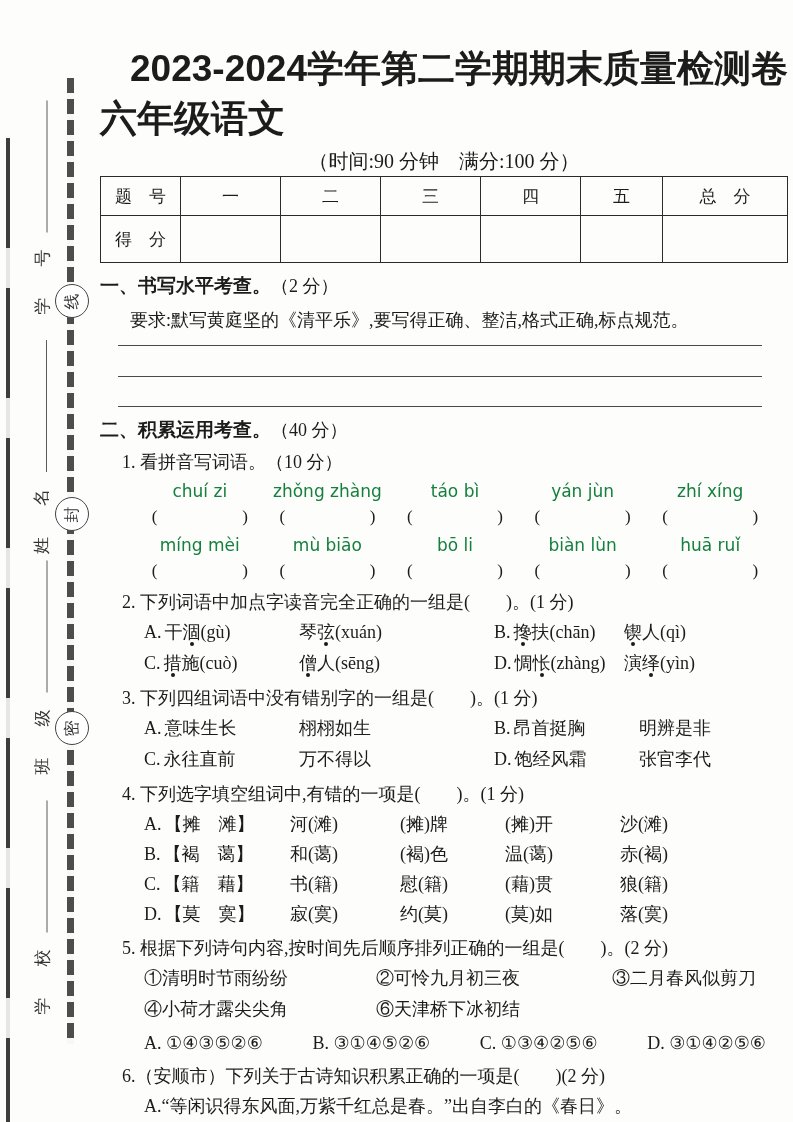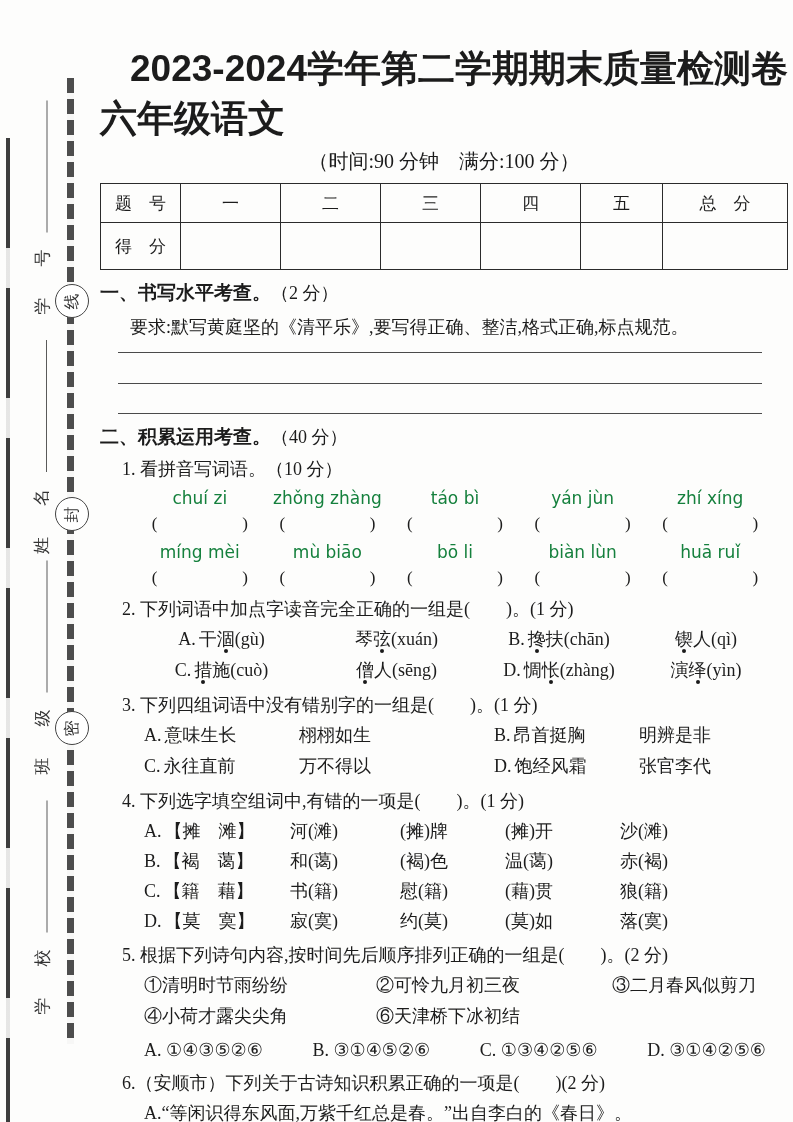--- a/index.html
+++ b/index.html
@@ -20,21 +20,21 @@
   .seal-circle span{display:block;transform:rotate(-90deg);font-size:16px;color:#333;}
 
   
   .content{position:absolute;left:100px;top:0;width:688px;}
   .title1{margin:44px 0 0;text-align:right;font-family:"Liberation Sans",sans-serif;
     font-weight:800;font-size:37px;line-height:50px;white-space:nowrap;letter-spacing:0;}
   .title2{margin:1px 0 0;font-family:"Liberation Sans",sans-serif;
     font-weight:800;font-size:37px;line-height:48px;}
   .info{margin:4px 0 0;text-align:center;font-size:20px;line-height:28px;}
 
-  table.score{width:100%;border-collapse:collapse;margin-top:8px;table-layout:fixed;}
+  table.score{width:100%;border-collapse:collapse;margin-top:1px;table-layout:fixed;}
   table.score td{border:1.6px solid #2b2b2b;text-align:center;
     font-family:"Liberation Sans",sans-serif;font-size:17px;}
   table.score tr.hrow td{height:36px;}
   table.score tr.srow td{height:44px;}
 
   .sec-head{margin-top:10px;font-size:19px;line-height:26px;}
   .sec-head .hd{font-family:"Liberation Sans",sans-serif;font-weight:700;}
   .sec-head .hd-score{font-weight:400;font-size:18px;}
   .req{margin:8px 0 0 30px;font-size:18px;line-height:26px;}
   .writing-line{border-bottom:1.5px solid #4a4a4a;margin-left:18px;margin-right:26px;}
@@ -42,21 +42,21 @@
 
   .stem{margin:6px 0 0 22px;font-size:18px;line-height:26px;}
   .pinyin-row{display:grid;grid-template-columns:repeat(5,1fr);margin:4px 14px 0 36px;
     text-align:center;font-family:"DejaVu Sans",sans-serif;font-size:17px;line-height:24px;color:#15803d;}
   .bracket-row{display:grid;grid-template-columns:repeat(5,1fr);margin:2px 14px 0 36px;
     font-size:17px;line-height:24px;}
   .bracket{display:flex;justify-content:space-between;width:96px;margin:0 auto;}
   .bracket i{font-style:normal;}
 
   .optgrid{display:grid;margin-left:44px;font-size:18px;line-height:31px;}
-  .g2{grid-template-columns:155px 195px 130px auto;margin-top:2px;text-align:center;}
+  .g2{grid-template-columns:155px 195px 130px auto;margin-top:2px;}
   .g3{grid-template-columns:155px 195px 145px auto;margin-top:2px;}
   .g4{grid-template-columns:146px 110px 105px 115px auto;margin-top:2px;line-height:30px;}
   .g5{grid-template-columns:232px 236px auto;margin-top:2px;line-height:31px;}
   .answers{display:flex;justify-content:space-between;width:622px;margin:4px 0 0 44px;
     font-size:18px;line-height:28px;}
   .lbl{margin-right:3px;}
   .dc{position:relative;}
   .dc::after{content:"";position:absolute;left:50%;margin-left:-2px;bottom:-4px;
     width:4px;height:4px;border-radius:50%;background:#1a1a1a;}
   .q6a{margin:4px 0 0 44px;font-size:18px;line-height:27px;}

